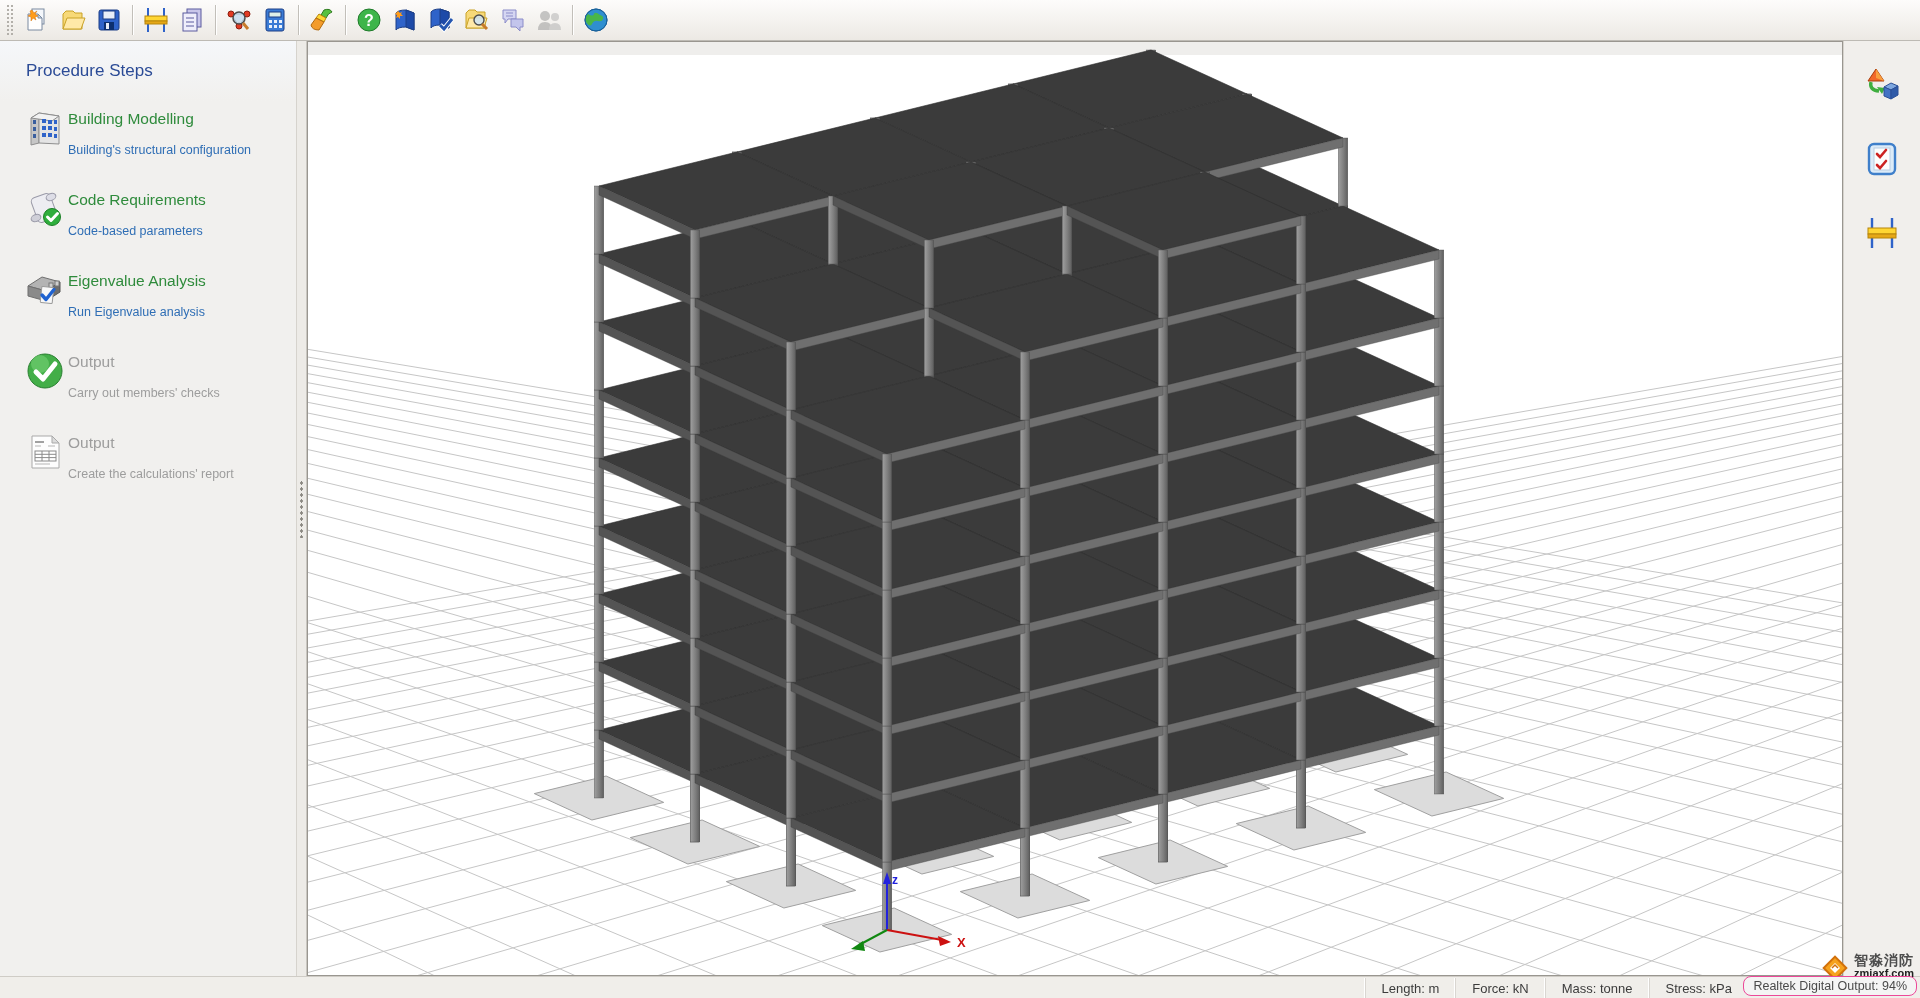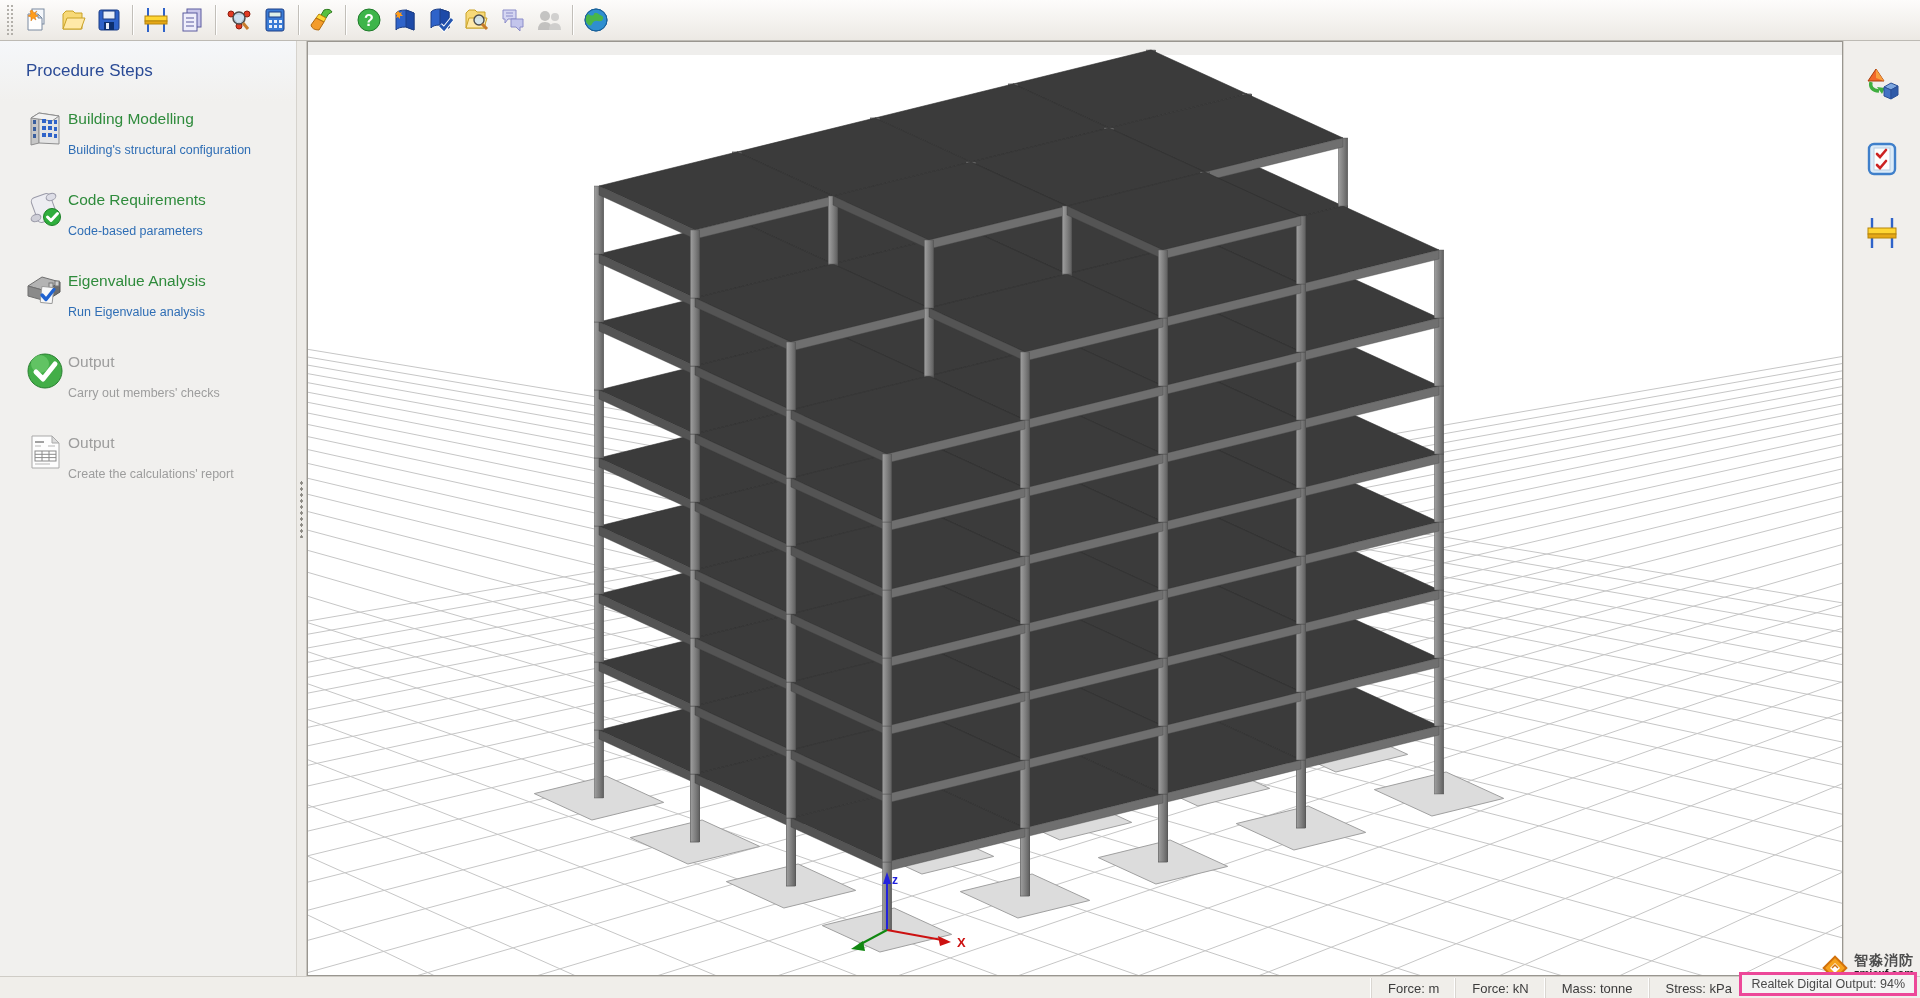--- a/index.html
+++ b/index.html
@@ -49,21 +49,21 @@
   .rb-btn svg{width:36px;height:36px;}
   
   .statusbar{height:22px;background:#f0eeea;border-top:1px solid #cfccc6;
              display:flex;align-items:center;justify-content:flex-end;
              font-size:13px;color:#3c3c3c;}
   .sb-cell{padding:0 16px;border-left:1px solid #d9d6d1;box-shadow:-1px 0 0 #fff;
            white-space:nowrap;line-height:21px;}
   .sb-spacer{width:172px;}
   
   .volume-tip{position:absolute;right:3px;bottom:2px;z-index:40;
-              background:#f4f4f4;border:3px solid #ec4899;border-radius:0;
+              background:#f4f4f4;border:1px solid #ec4899;border-radius:8px;
               padding:2px 9px;font-size:12.5px;color:#4a4a4a;white-space:nowrap;}
   .watermark{position:absolute;right:6px;bottom:15px;z-index:30;display:flex;align-items:center;gap:4px;}
   .wm-text{text-align:right;line-height:13px;}
   .wm-cn{font-size:14px;font-weight:bold;color:#4d4d4d;letter-spacing:1px;}
   .wm-url{font-size:11px;font-weight:bold;color:#222;border-bottom:2px dotted #333;}
 </style>
 </head>
 <body>
 
 <div class="toolbar">
@@ -1179,21 +1179,21 @@
         <line x1="8" y1="3" x2="8" y2="33" stroke="#2f63c9" stroke-width="2.4"></line>
         <line x1="28" y1="3" x2="28" y2="33" stroke="#2f63c9" stroke-width="2.4"></line>
         <rect x="4" y="13" width="28" height="6" fill="#ffd633" stroke="#b8860b"></rect>
         <rect x="4" y="19" width="28" height="4" fill="#e6a817" stroke="#b8860b"></rect>
       </svg>
     </div>
   </div>
 </div>
 
 <div class="statusbar">
-  <div class="sb-cell">Force: m</div>
+  <div class="sb-cell">Length: m</div>
   <div class="sb-cell">Force: kN</div>
   <div class="sb-cell">Mass: tonne</div>
   <div class="sb-cell">Stress: kPa</div>
   <div class="sb-spacer"></div>
 </div>
 
 <div class="volume-tip">Realtek Digital Output: 94%</div>
 
 <div class="watermark">
   <svg width="30" height="30" viewBox="0 0 30 30">

